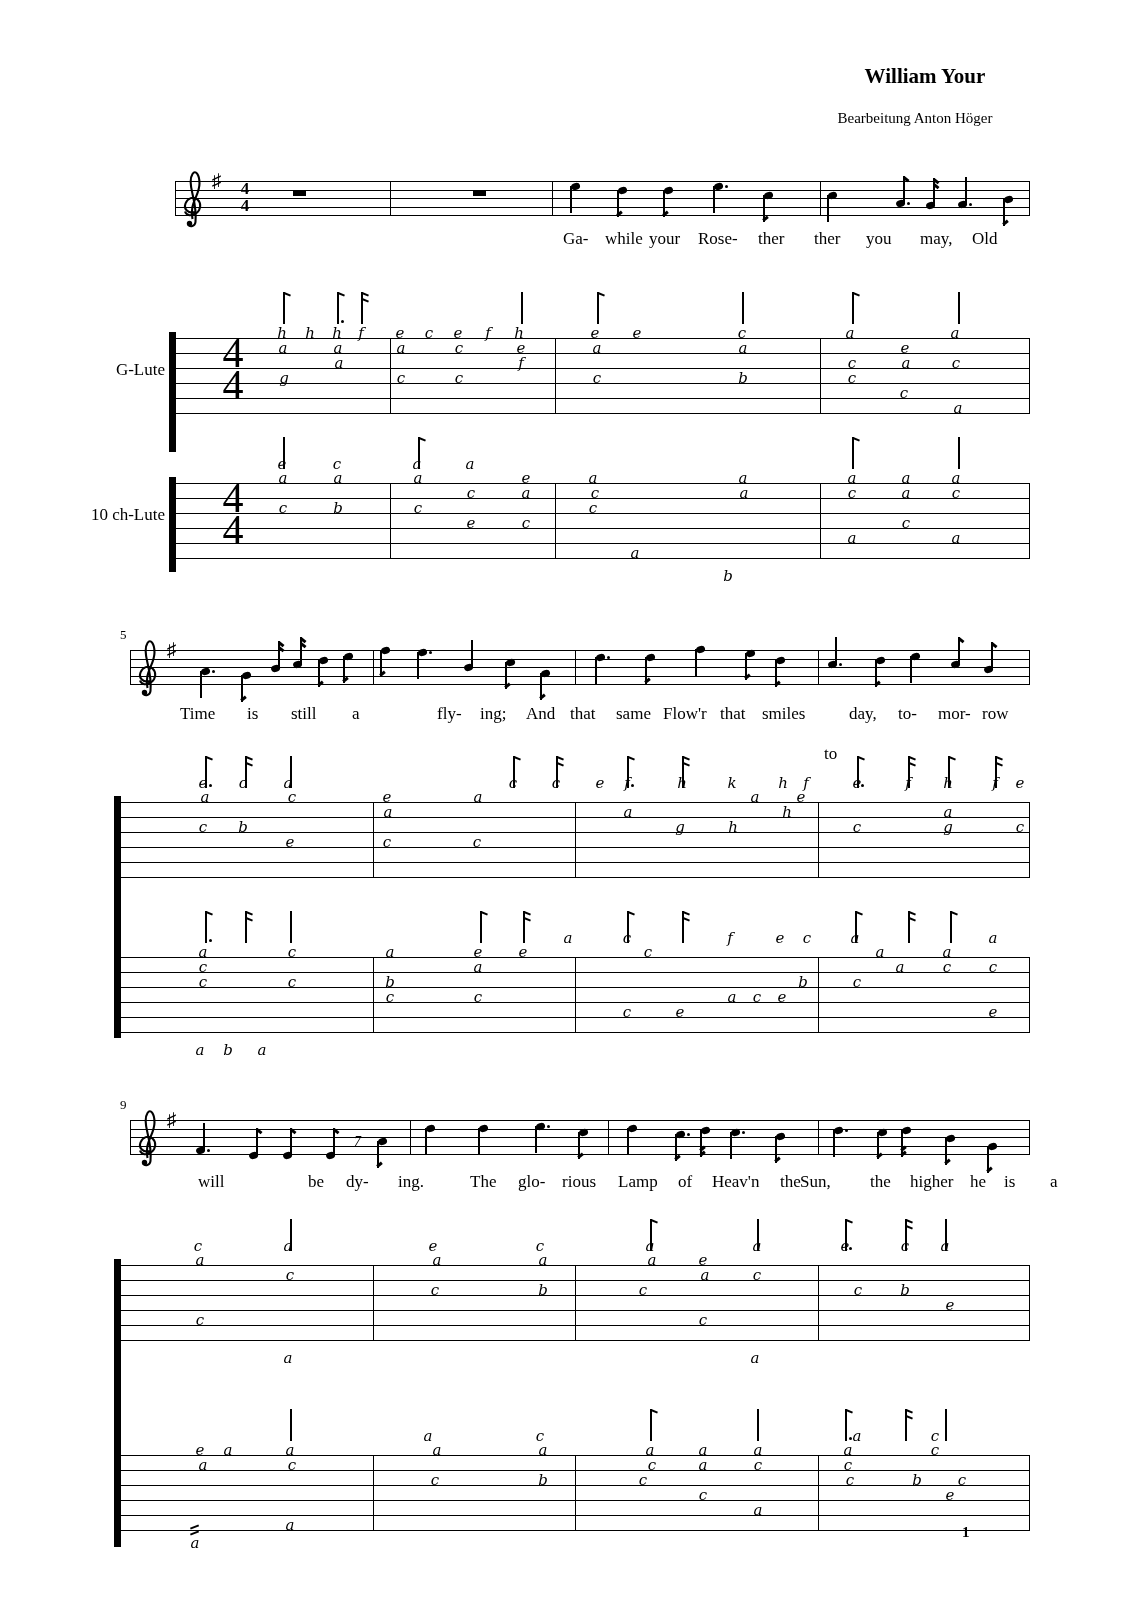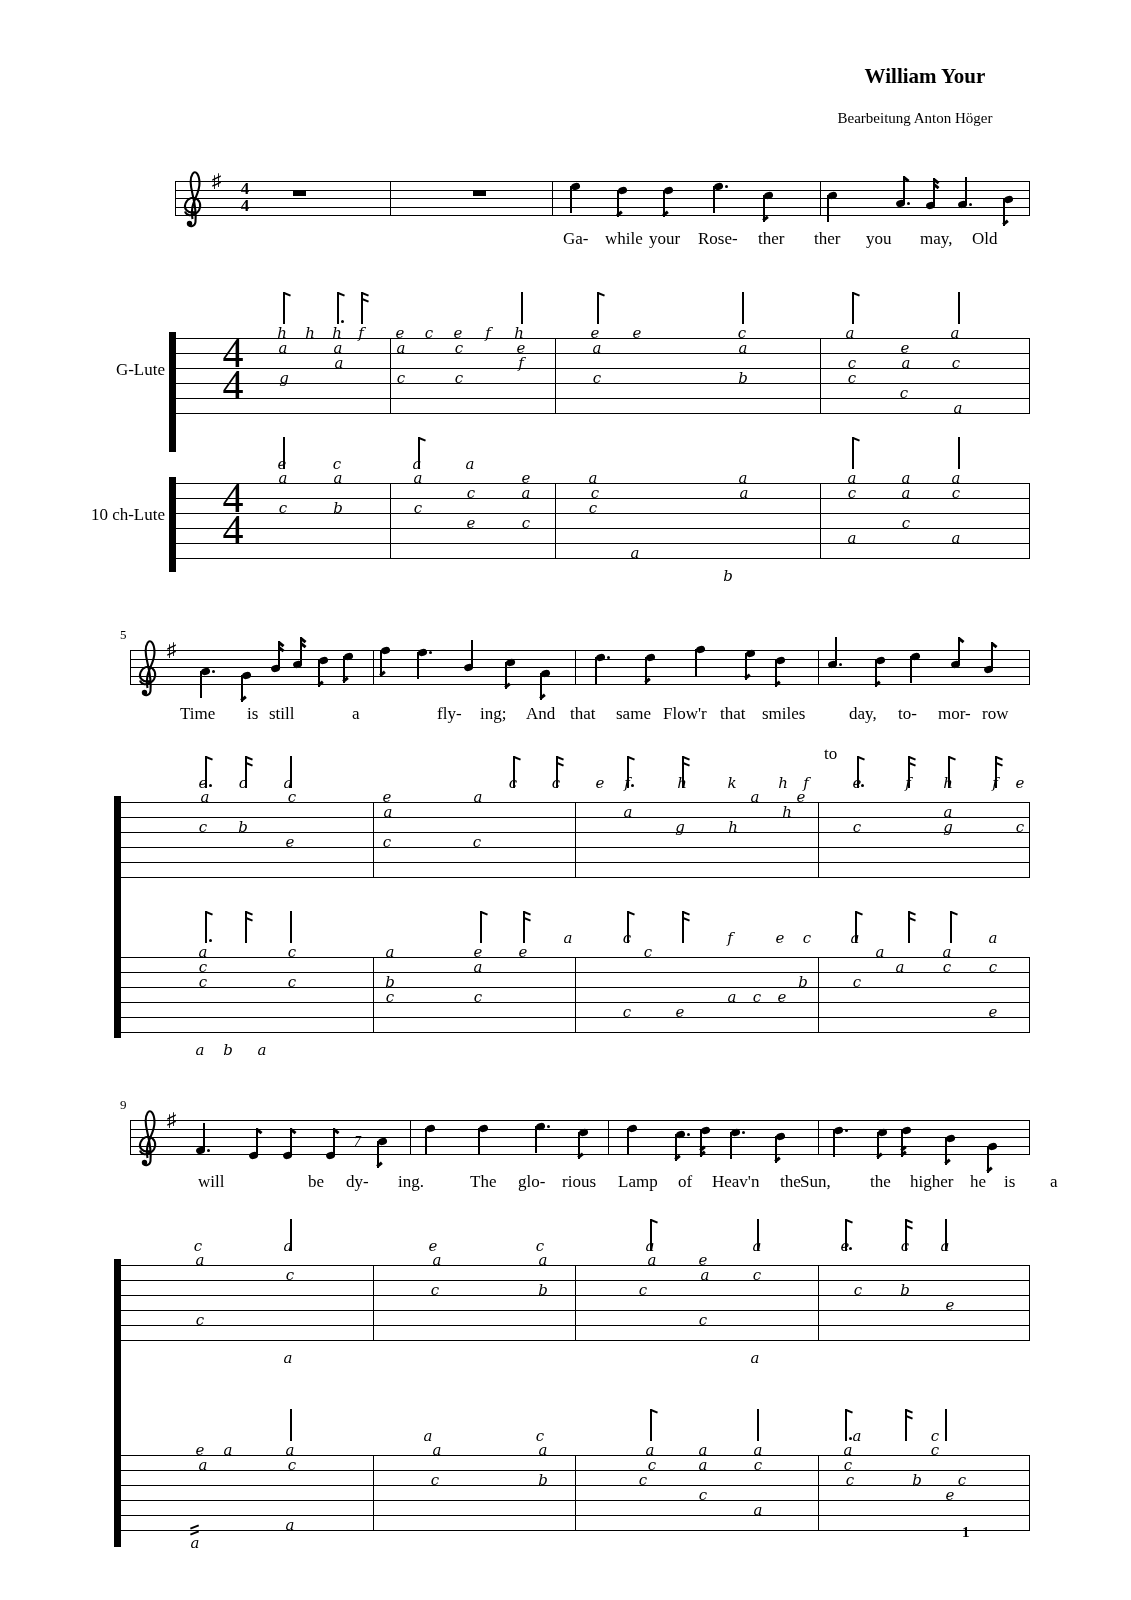--- a/index.html
+++ b/index.html
@@ -296,21 +296,21 @@
       <div class="notehead" style="left: 910.5px; top: 652.8px;"></div>
       <div class="stem" style="left: 910.4px; top: 656px; height: 27px;"></div>
       <div class="notehead" style="left: 950.5px; top: 660.8px;"></div>
       <div class="stem" style="left: 958.4px; top: 637px; height: 27px;"></div>
       <div class="nflag" style="left: 959.2px; top: 637px; transform: rotate(38deg);"></div>
       <div class="notehead" style="left: 983.5px; top: 665.8px;"></div>
       <div class="stem" style="left: 991.4px; top: 642px; height: 27px;"></div>
       <div class="nflag" style="left: 992.2px; top: 642px; transform: rotate(38deg);"></div>
       <div class="lyric" style="left: 180px; top: 704px;">Time</div>
       <div class="lyric" style="left: 247px; top: 704px;">is</div>
-      <div class="lyric" style="left: 269px; top: 704px;">still</div>
+      <div class="lyric" style="left: 291px; top: 704px;">still</div>
       <div class="lyric" style="left: 352px; top: 704px;">a</div>
       <div class="lyric" style="left: 437px; top: 704px;">fly-</div>
       <div class="lyric" style="left: 480px; top: 704px;">ing;</div>
       <div class="lyric" style="left: 526px; top: 704px;">And</div>
       <div class="lyric" style="left: 570px; top: 704px;">that</div>
       <div class="lyric" style="left: 616px; top: 704px;">same</div>
       <div class="lyric" style="left: 663px; top: 704px;">Flow'r</div>
       <div class="lyric" style="left: 720px; top: 704px;">that</div>
       <div class="lyric" style="left: 762px; top: 704px;">smiles</div>
       <div class="lyric" style="left: 824px; top: 704px; margin-top: 40px;">to</div>

